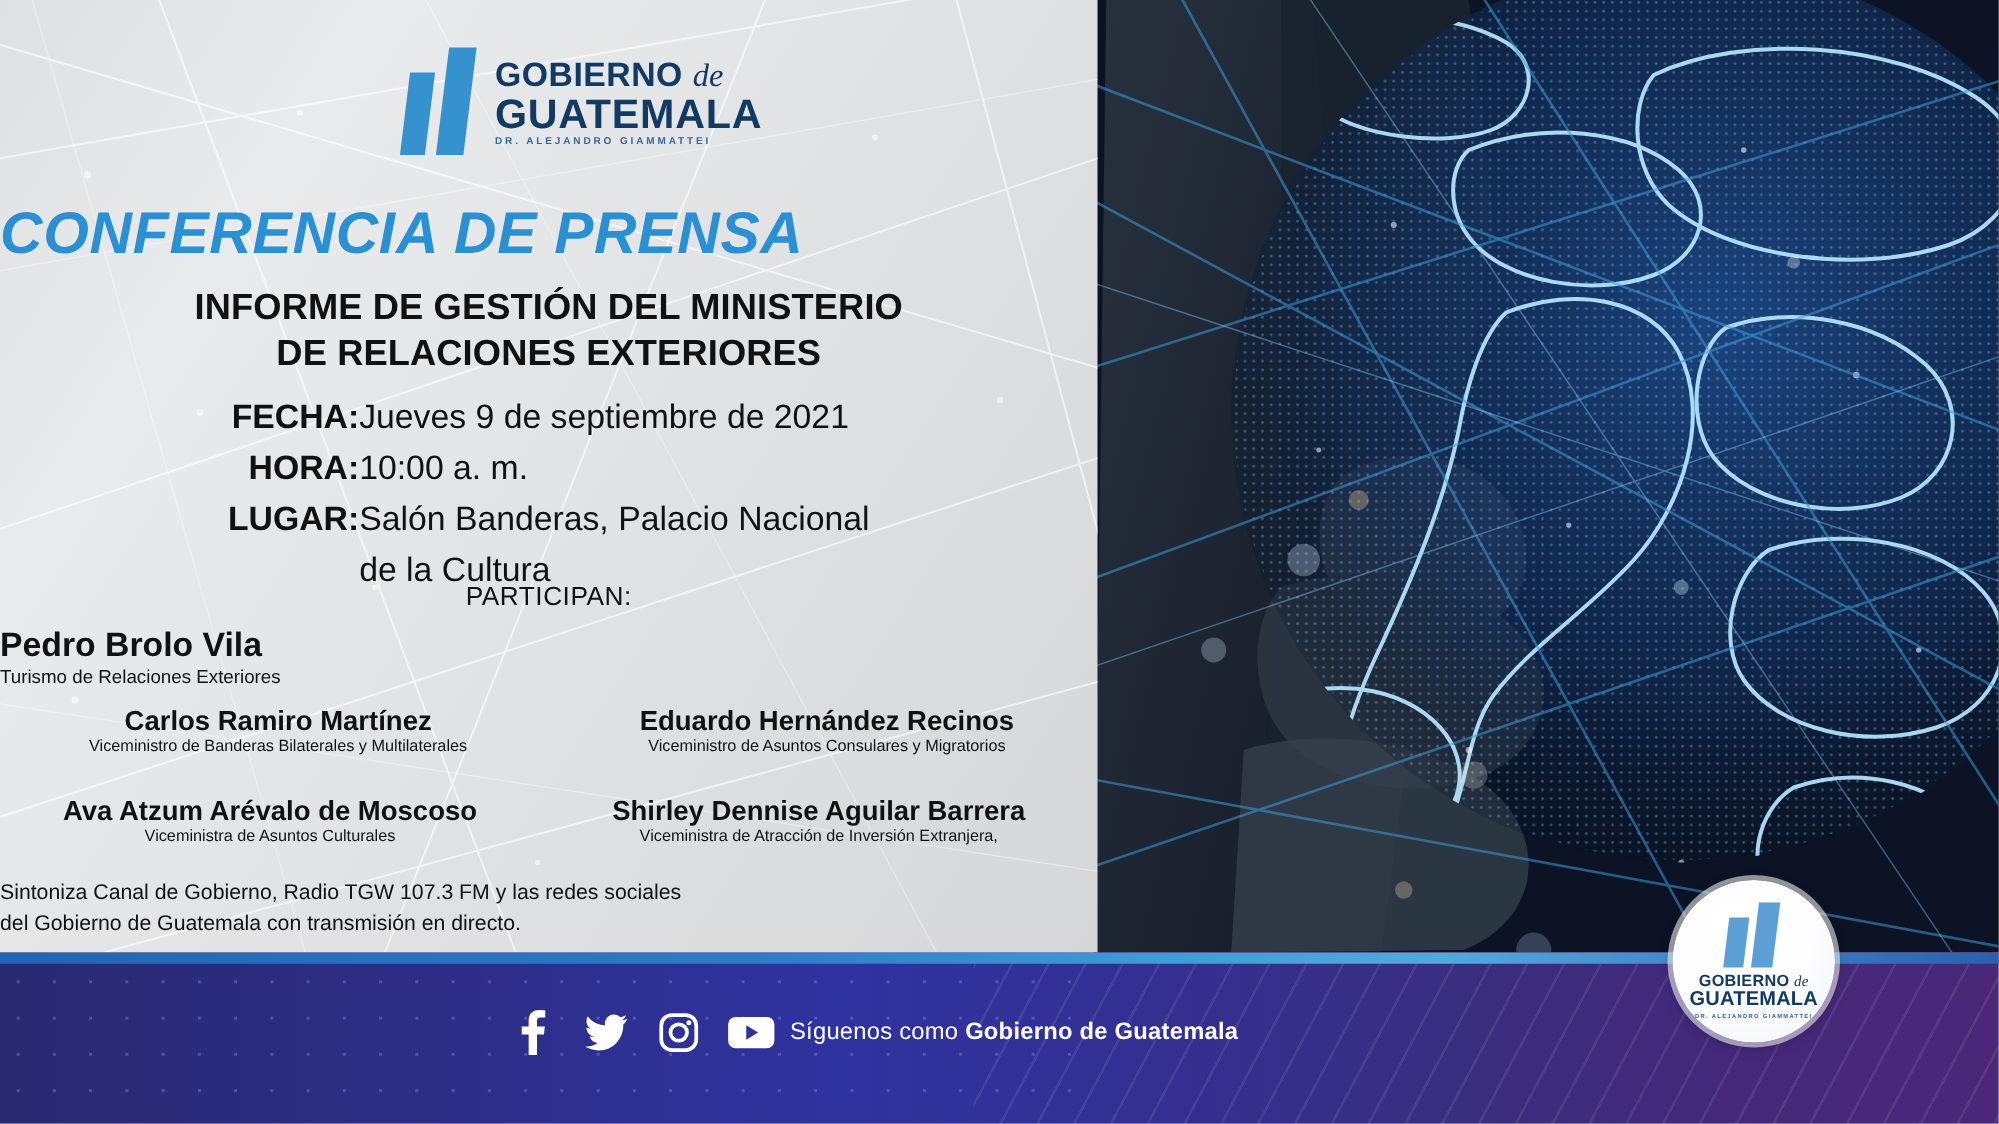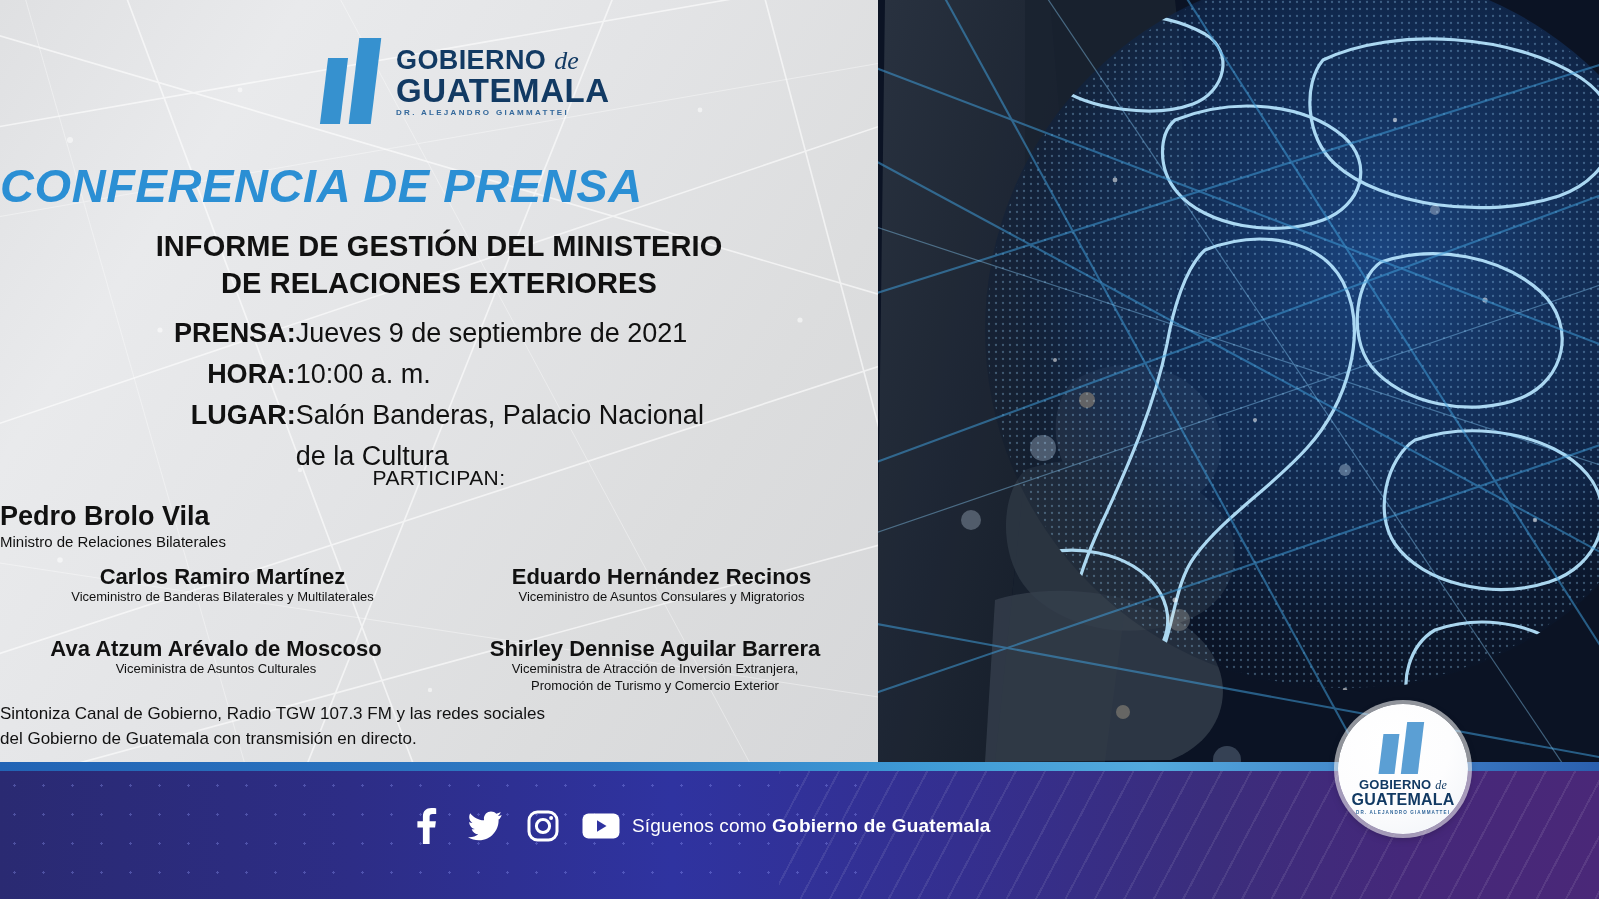--- a/index.html
+++ b/index.html
@@ -296,21 +296,21 @@
 
       <div class="h-sub">
         <div>INFORME DE GESTIÓN DEL MINISTERIO</div>
         <div>DE RELACIONES EXTERIORES</div>
       </div>
 
       <div class="details">
         <table>
           <tbody>
             <tr>
-              <td class="det-label">PRENSA:</td>
+              <td class="det-label">FECHA:</td>
               <td class="det-value">Jueves 9 de septiembre de 2021</td>
             </tr>
             <tr>
               <td class="det-label">HORA:</td>
               <td class="det-value">10:00 a. m.</td>
             </tr>
             <tr>
               <td class="det-label">LUGAR:</td>
               <td class="det-value">Salón Banderas, Palacio Nacional</td>
             </tr>
@@ -319,21 +319,21 @@
               <td class="det-value">de la Cultura</td>
             </tr>
           </tbody>
         </table>
       </div>
 
       <div class="participan">PARTICIPAN:</div>
 
       <div class="minister">
         <div class="name">Pedro Brolo Vila</div>
-        <div class="role">Ministro de Relaciones Bilaterales</div>
+        <div class="role">Turismo de Relaciones Exteriores</div>
       </div>
 
       <div class="vice-grid">
         <div class="vice-row r1">
           <div class="vice-cell c-left">
             <div class="vname">Carlos Ramiro Martínez</div>
             <div class="vrole">Viceministro de Banderas Bilaterales y Multilaterales</div>
           </div>
           <div class="vice-cell c-right">
             <div class="vname">Eduardo Hernández Recinos</div>
@@ -341,21 +341,20 @@
           </div>
         </div>
         <div class="vice-row r2">
           <div class="vice-cell c-left">
             <div class="vname">Ava Atzum Arévalo de Moscoso</div>
             <div class="vrole">Viceministra de Asuntos Culturales</div>
           </div>
           <div class="vice-cell c-right">
             <div class="vname">Shirley Dennise Aguilar Barrera</div>
             <div class="vrole">Viceministra de Atracción de Inversión Extranjera,</div>
-            <div class="vrole">Promoción de Turismo y Comercio Exterior</div>
           </div>
         </div>
       </div>
 
       <div class="broadcast">
         <div>Sintoniza Canal de Gobierno, Radio TGW 107.3 FM y las redes sociales</div>
         <div>del Gobierno de Guatemala con transmisión en directo.</div>
       </div>
 
     </div>

